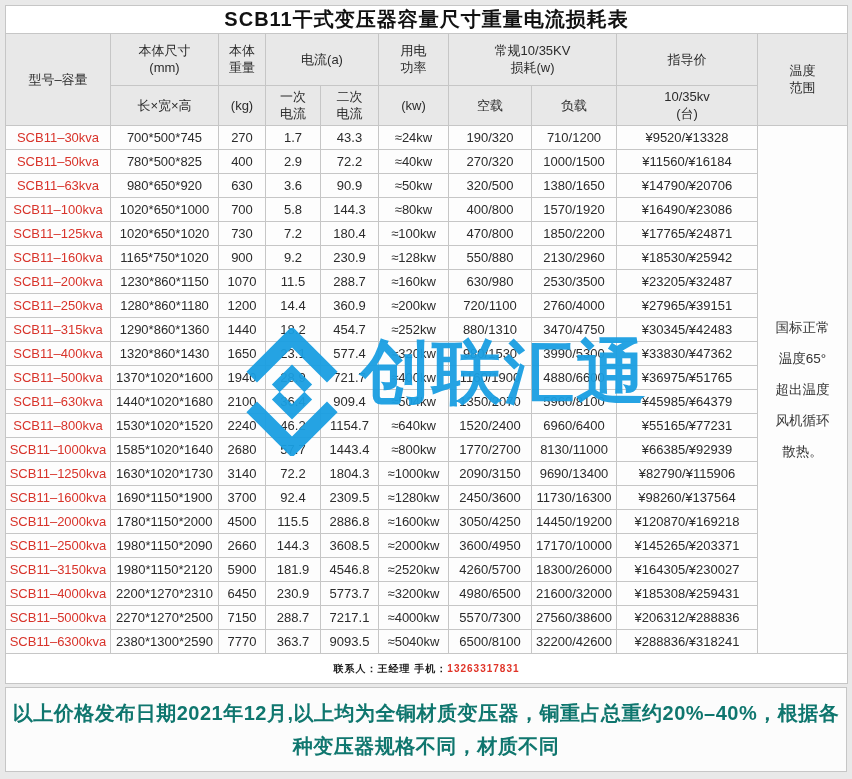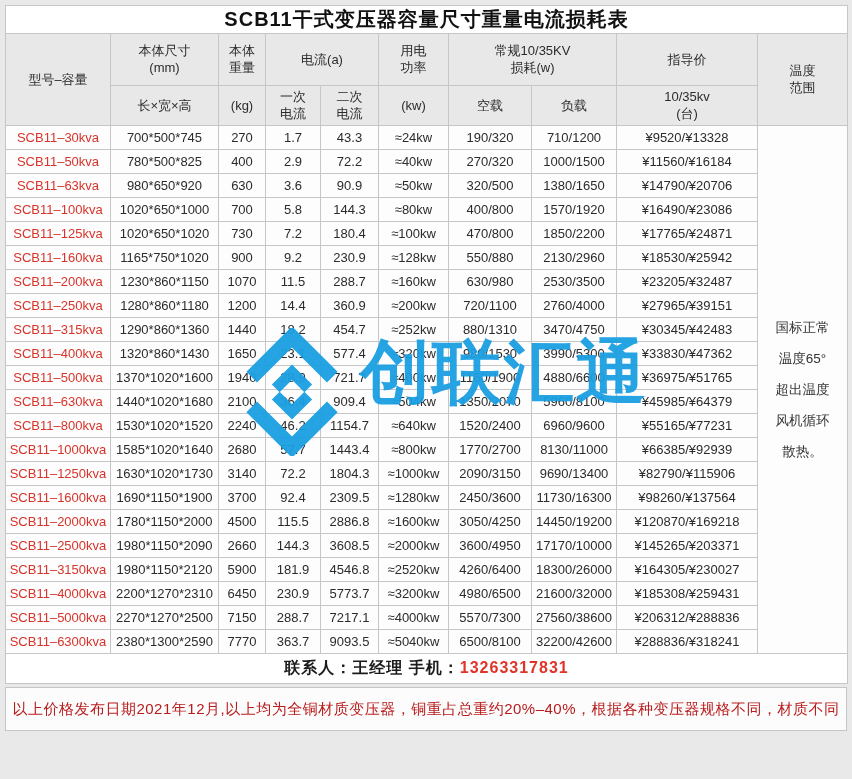--- a/index.html
+++ b/index.html
@@ -43,39 +43,39 @@
   td.model-cell { color: #d8332a; }
   td.temp-cell {
     background: #f1f1f1;
     vertical-align: middle;
     white-space: normal;
   }
   td.temp-cell div { line-height: 2.3; font-size: 13.5px; color: #333; }
   .contact-row td {
     height: 30px;
     background: #ffffff;
-    font-size: 16px;
+    font-size: 10px;
     font-weight: bold;
     color: #1b1b1b;
     letter-spacing: 1px;
   }
   .contact-row .phone { color: #e03428; }
   .notice {
     margin-top: 3px;
     width: 842px;
     border: 1px solid #c6c6c6;
     background: #fcfcfc;
     padding: 9px 6px 8px 6px;
     text-align: center;
   }
   .notice div {
-    color: #b91c1c;
-    font-size: 15px;
+    color: #0f766e;
+    font-size: 20px;
     line-height: 1.65;
-    font-weight: normal;
+    font-weight: bold;
     letter-spacing: 0.5px;
   }
   
   .watermark {
     position: absolute;
     left: 228px;
     top: 328px;
     display: flex;
     align-items: flex-start;
     pointer-events: none;
@@ -291,21 +291,21 @@
           <td>¥45985/¥64379</td>
         </tr>
         <tr>
           <td class="model-cell">SCB11–800kva</td>
           <td>1530*1020*1520</td>
           <td>2240</td>
           <td>46.2</td>
           <td>1154.7</td>
           <td>≈640kw</td>
           <td>1520/2400</td>
-          <td>6960/9600</td>
+          <td>6960/6400</td>
           <td>¥55165/¥77231</td>
         </tr>
         <tr>
           <td class="model-cell">SCB11–1000kva</td>
           <td>1585*1020*1640</td>
           <td>2680</td>
           <td>57.7</td>
           <td>1443.4</td>
           <td>≈800kw</td>
           <td>1770/2700</td>
@@ -356,21 +356,21 @@
           <td>17170/10000</td>
           <td>¥145265/¥203371</td>
         </tr>
         <tr>
           <td class="model-cell">SCB11–3150kva</td>
           <td>1980*1150*2120</td>
           <td>5900</td>
           <td>181.9</td>
           <td>4546.8</td>
           <td>≈2520kw</td>
-          <td>4260/6400</td>
+          <td>4260/5700</td>
           <td>18300/26000</td>
           <td>¥164305/¥230027</td>
         </tr>
         <tr>
           <td class="model-cell">SCB11–4000kva</td>
           <td>2200*1270*2310</td>
           <td>6450</td>
           <td>230.9</td>
           <td>5773.7</td>
           <td>≈3200kw</td>

